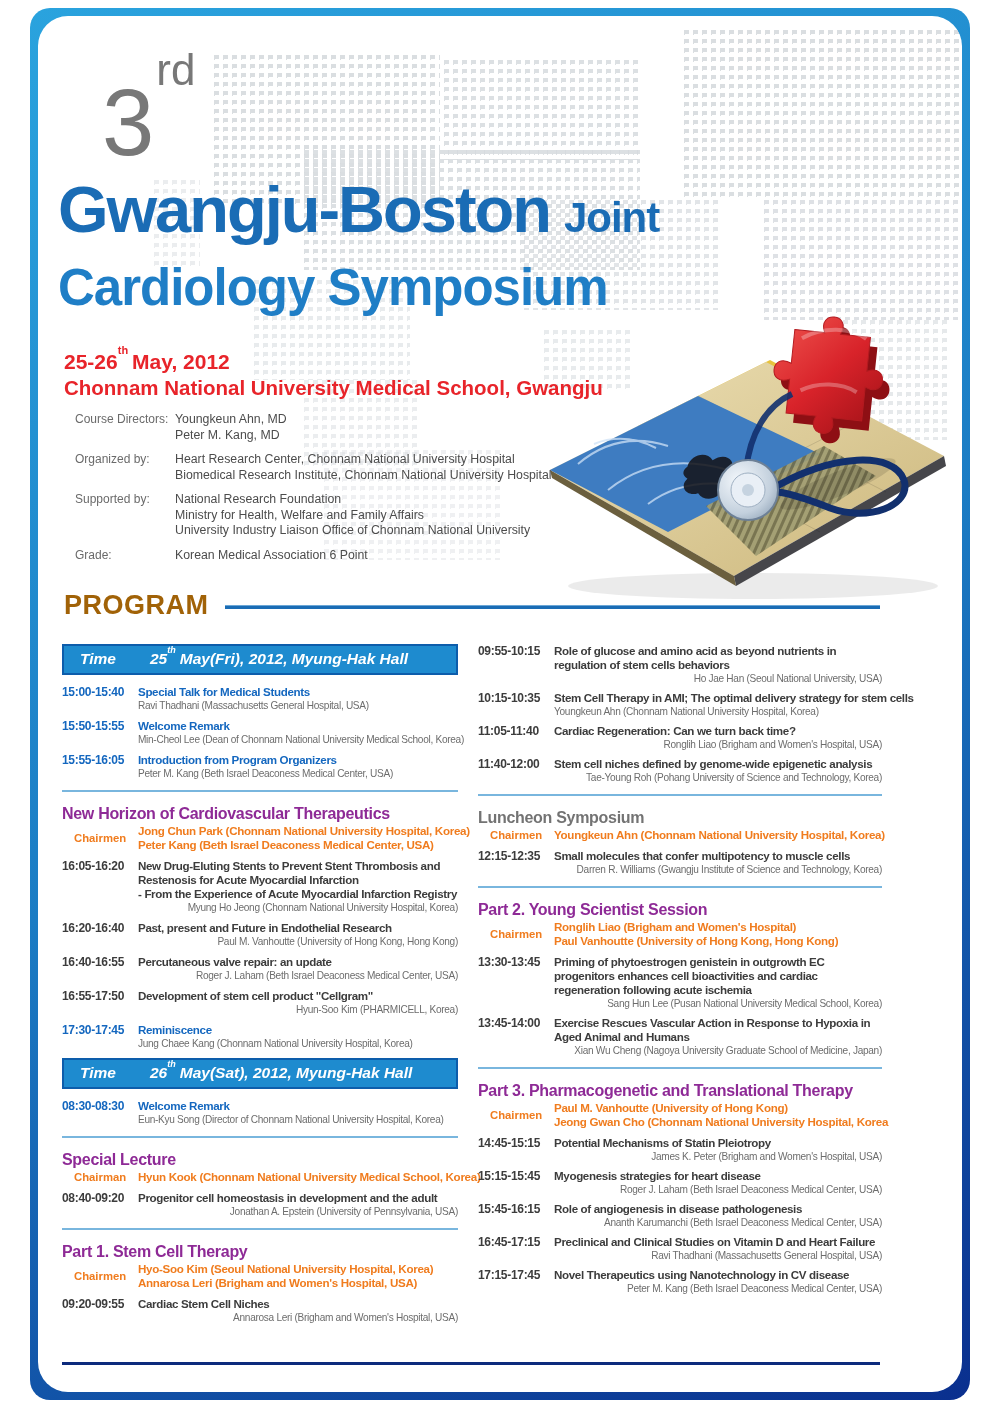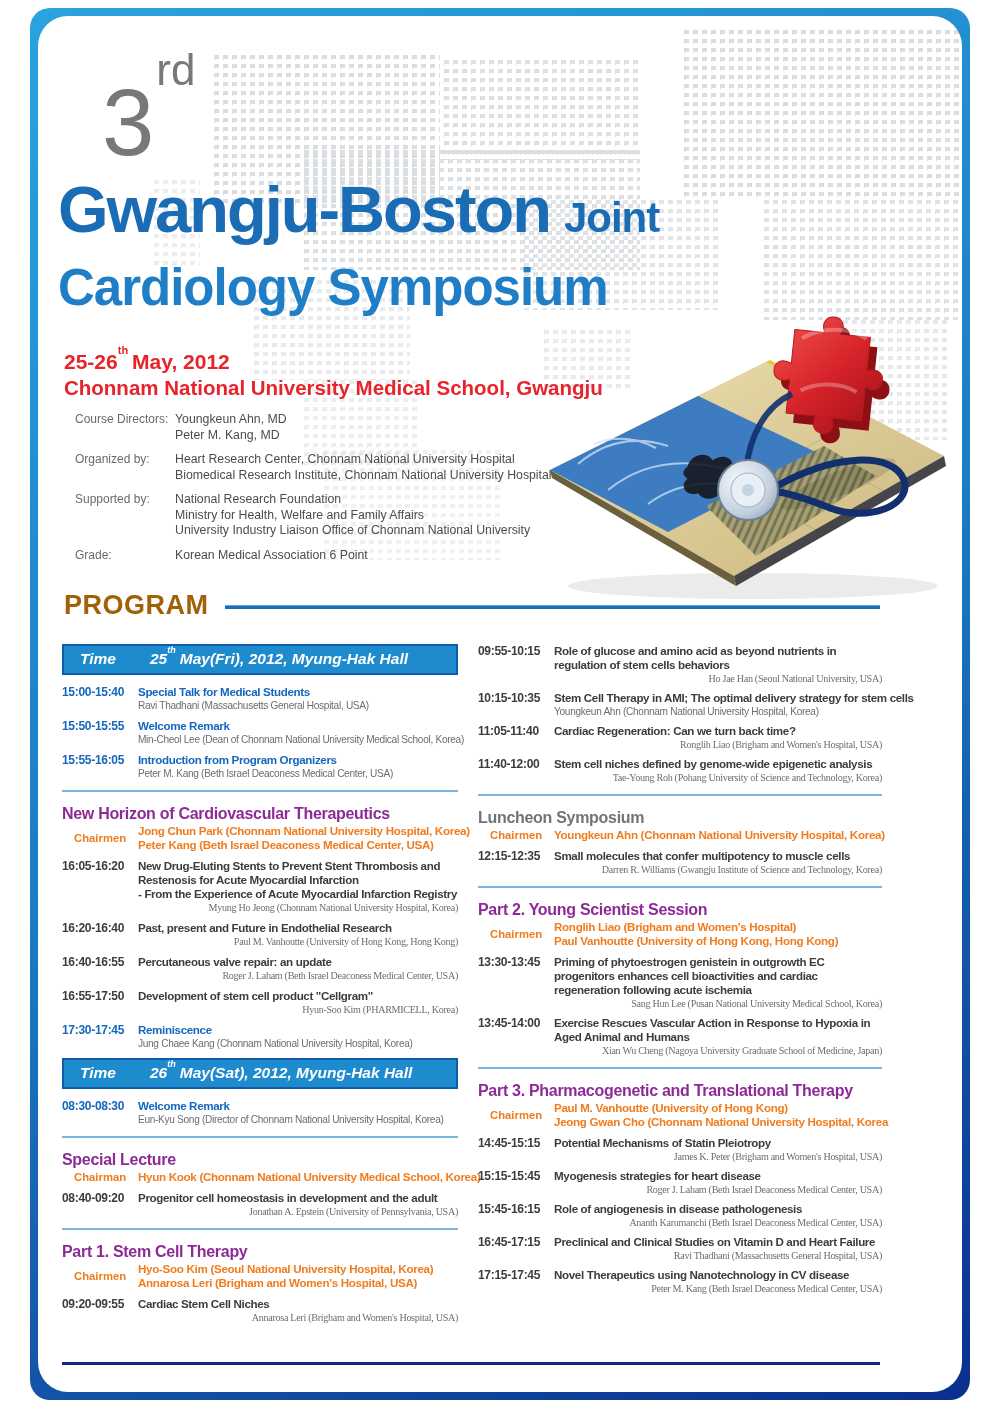--- a/index.html
+++ b/index.html
@@ -52,21 +52,21 @@
   .tb-rest{margin-left:4px;}
 
   .talk{display:flex;margin-bottom:7px;}
   .col-right .talk{margin-bottom:6px;}
   .talk-time{flex:0 0 76px;font-size:12px;font-weight:bold;color:#3c3c3c;letter-spacing:-0.3px;}
   .talk-time.accent{color:#1467bf;}
   .talk-body{flex:1;min-width:0;}
   .t-line{font-size:11.6px;font-weight:bold;color:#3c3c3c;line-height:14px;letter-spacing:-0.35px;white-space:nowrap;}
   .t-line.accent{color:#1467bf;}
   .spk{font-size:10.1px;color:#6d6d6d;line-height:13px;letter-spacing:-0.3px;white-space:nowrap;}
-  .spk.right{text-align:right;font-family:Liberation Serif, serif;}
+  .spk.right{text-align:right;}
 
   .divider{border-top:2px solid #79b6de;margin:10px 0 12px;}
   .session{margin-bottom:0;}
   .s-title{margin:0 0 1px;font-size:16px;line-height:19px;color:#8e2a96;letter-spacing:-0.3px;white-space:nowrap;}
   .s-title.green{color:#737373;}
   .chair-row{display:flex;margin-bottom:7px;align-items:center;}
   .chair-label{flex:0 0 76px;box-sizing:border-box;padding-left:12px;color:#f07c1e;
                font-weight:bold;font-size:11.3px;line-height:14px;}
   .chairs{flex:1;}
   .chair{color:#f07c1e;font-weight:bold;font-size:11.6px;line-height:14px;letter-spacing:-0.3px;white-space:nowrap;}

